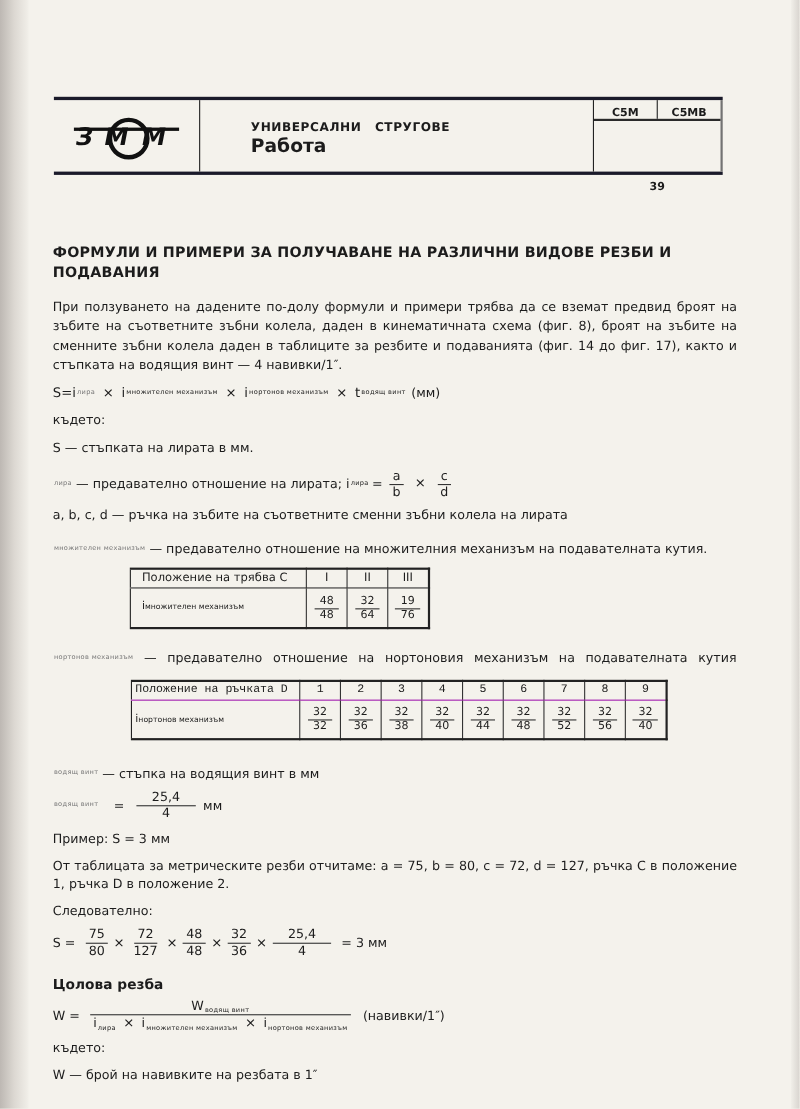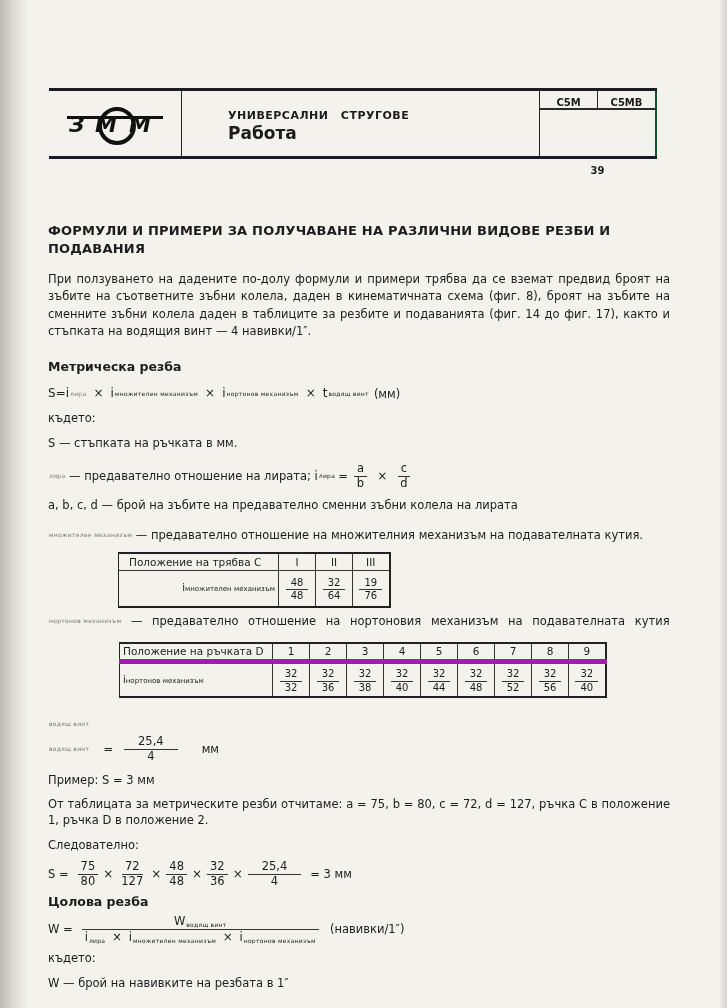--- a/index.html
+++ b/index.html
@@ -29,21 +29,21 @@
     display: flex; align-items: center; justify-content: center;
   }
   .title-cell {
     flex: 1; padding-left: 46px; padding-top: 18px;
     border-right: 1px solid #222;
   }
   .title-main {
     font-weight: bold; font-size: 11px; letter-spacing: 0.5px; word-spacing: 8px;
   }
   .title-sub { font-weight: bold; font-size: 17px; margin-top: 1px; }
-  .model-cell { width: 117px; border-right: 2px solid #14532d; display: flex; flex-direction: column; gap: 44px; }
+  .model-cell { width: 117px; border-right: 2px solid #737373; display: flex; flex-direction: column; gap: 44px; }
   .model-top { display: flex; height: 37px; border-bottom: 2px solid #2a2a2a; }
   .model-top div {
     flex: 1; font-size: 10px; font-weight: bold; text-align: center; padding-top: 6px;
   }
   .model-top div:first-child { border-right: 1px solid #222; }
   .model-page { font-size: 10px; font-weight: bold; text-align: center; padding-top: 11px; }
 
   .content { position: absolute; left: 48px; top: 222px; width: 622px; font-size: 11.5px; line-height: 1.45; }
   .h1 { font-weight: bold; font-size: 13px; line-height: 1.35; letter-spacing: 0.2px; width: 615px; }
   .para { margin-top: 14px; text-align: justify; line-height: 1.5; }
@@ -59,28 +59,28 @@
   .frac.wide .num { padding: 0 14px; }
 
   table.tbl { border-collapse: collapse; font-size: 10.5px; }
   table.tbl td { text-align: center; }
   .tblC { margin-left: 70px; margin-top: 8px; border-top: 2px solid #222; border-bottom: 2px solid #222; border-right: 2px solid #222; border-left: 1px solid #222; }
   .tblC td { border-right: 1px solid #333; padding: 0 3px; }
   .tblC .hdr td { height: 18px; border-bottom: 1px solid #333; }
   .tblC .hdr td:first-child { text-align: left; padding-left: 10px; width: 160px; }
   .tblC td.pos { width: 37px; }
   .tblC .val td { height: 36px; }
-  .tblC .val td:first-child { text-align: right; padding-left: 10px; font-size: 7px; }
+  .tblC .val td:first-child { text-align: left; padding-left: 10px; font-size: 7px; }
   .tfrac { display: inline-flex; flex-direction: column; align-items: center; font-size: 10px; }
   .tfrac span:first-child { border-bottom: 1px solid #333; padding: 0 5px; line-height: 1.25; }
   .tfrac span:last-child { line-height: 1.25; }
 
   .tblD { margin-left: 71px; margin-top: 12px; border-top: 2px solid #222; border-bottom: 2px solid #222; border-right: 2px solid #222; border-left: 1px solid #222; }
   .tblD td { border-right: 1px solid #333; }
-  .tblD .hdr td { height: 16px; border-bottom: 5px solid #a21caf; }
+  .tblD .hdr td { height: 16px; border-bottom: 1px solid #a21caf; font-family: Liberation Mono, monospace; }
   .tblD .hdr td:first-child { text-align: left; padding-left: 3px; width: 153px; }
   .tblD td.pos { width: 37px; }
   .tblD .val td { height: 36px; }
   .tblD .val td:first-child { text-align: left; padding-left: 3px; font-size: 7px; }
 </style>
 </head>
 <body>
 
 <div class="page-shadow-left"></div>
 <div class="page-edge-right"></div>
@@ -107,60 +107,59 @@
       <div>C5MB</div>
     </div>
     <div class="model-page">39</div>
   </div>
 </div>
 
 <div class="content">
   <div class="h1">ФОРМУЛИ И ПРИМЕРИ ЗА ПОЛУЧАВАНЕ НА РАЗЛИЧНИ ВИДОВЕ РЕЗБИ И ПОДАВАНИЯ</div>
   <div class="para">При ползуването на дадените по-долу формули и примери трябва да се вземат предвид броят на зъбите на съответните зъбни колела, даден в кинематичната схема (фиг. 8), броят на зъбите на сменните зъбни колела даден в таблиците за резбите и подаванията (фиг. 14 до фиг. 17), както и стъпката на водящия винт — 4 навивки/1″.</div>
 
-  <div class="h2">Метрическа резба</div>
 
   <div class="row" style="margin-top:9px">
     <span class="sym">S</span>
     <span class="sym">=</span>
     <span class="sym">i</span>
       <span class="sub faint">лира</span>
     <span class="op">×</span>
     <span class="sym">i</span>
       <span class="sub">множителен механизъм</span>
     <span class="op">×</span>
     <span class="sym">i</span>
       <span class="sub">нортонов механизъм</span>
     <span class="op">×</span>
     <span class="sym">t</span>
       <span class="sub">водящ винт</span>
     <span style="margin-left:5px">(мм)</span>
   </div>
 
   <div class="row">където:</div>
-  <div class="row" style="margin-top:9px">S — стъпката на ръчката в мм.</div>
+  <div class="row" style="margin-top:9px">S — стъпката на лирата в мм.</div>
 
   <div class="row" style="margin-top:10px">
     <span class="sub faint">лира</span>
     <span style="white-space:pre"> — предавателно отношение на лирата; </span>
     <span>i</span>
       <span class="sub">лира</span>
     <span style="margin:0 3px">=</span>
     <span class="frac">
         <span class="num">a</span>
         <span class="den">b</span>
       </span>
     <span class="op">×</span>
     <span class="frac">
         <span class="num">c</span>
         <span class="den">d</span>
       </span>
   </div>
 
-  <div class="row" style="margin-top:6px">a, b, c, d — брой на зъбите на предавателно сменни зъбни колела на лирата</div>
+  <div class="row" style="margin-top:6px">a, b, c, d — ръчка на зъбите на съответните сменни зъбни колела на лирата</div>
   <div class="row" style="margin-top:14px">
     <span class="sub faint">множителен механизъм</span>
     <span style="white-space:pre"> — предавателно отношение на множителния механизъм на подавателната кутия.</span>
   </div>
 
   <table class="tbl tblC">
     <tbody>
         <tr class="hdr">
       <td>Положение на трябва C</td>
       <td class="pos">I</td>
@@ -178,21 +177,21 @@
               <span>64</span>
             </span></td>
       <td><span class="tfrac">
               <span>19</span>
               <span>76</span>
             </span></td>
     </tr>
   </tbody>
     </table>
 
-  <div class="row" style="margin-top:5px">
+  <div class="row" style="margin-top:18px">
     <span class="sub faint">нортонов механизъм</span>
     <span style="white-space:pre; word-spacing:6px"> — предавателно отношение на нортоновия механизъм на подавателната кутия</span>
   </div>
 
   <table class="tbl tblD" id="tableD">
     <tbody>
         <tr class="hdr" id="tableD-hdr">
       <td>Положение на ръчката D</td>
     <td class="pos">1</td>
           <td class="pos">2</td>
@@ -241,30 +240,31 @@
           <td><span class="tfrac">
               <span>32</span>
               <span>40</span>
             </span></td>
         </tr>
   </tbody>
     </table>
 
   <div class="row" style="margin-top:22px">
     <span class="sub faint">водящ винт</span>
+    <span style="white-space:pre"> — стъпка на водящия винт в мм</span>
   </div>
 
   <div class="row" style="margin-top:6px">
     <span class="sub faint">водящ винт</span>
     <span style="margin:0 8px 0 14px">=</span>
     <span class="frac wide">
         <span class="num">25,4</span>
         <span class="den">4</span>
       </span>
-    <span style="margin-left:21px">мм</span>
+    <span style="margin-left:4px">мм</span>
   </div>
 
   <div class="row" style="margin-top:8px">Пример:  S = 3  мм</div>
   <div class="para" style="margin-top:8px; line-height:1.4">От таблицата за метрическите резби отчитаме: a = 75,  b = 80,  c = 72,  d = 127,  ръчка C в положение 1, ръчка D в положение 2.</div>
   <div class="row" style="margin-top:9px">Следователно:</div>
 
   <div class="row" style="margin-top:6px" id="calc-row">
     <span style="margin-right:6px">S =</span>
   <span class="frac">
         <span class="num">75</span>
@@ -286,21 +286,21 @@
         <span class="den">36</span>
       </span>
       <span class="op" style="margin: 0px 2px;">×</span>
       <span class="frac wide">
         <span class="num">25,4</span>
         <span class="den">4</span>
       </span>
       <span style="margin-left: 6px;">= 3 мм</span>
     </div>
 
-  <div class="h2" style="margin-top:4px">Цолова резба</div>
+  <div class="h2" style="margin-top:14px">Цолова резба</div>
 
   <div class="row" style="margin-top:4px">
     <span style="margin-right:6px">W =</span>
     <span class="frac">
       <span class="num" style="padding:0 2px; text-align:center; width:100%">
         <span>W</span><span class="sub">водящ винт</span>
       </span>
       <span class="den" style="white-space:nowrap">
         <span>i</span><span class="sub">лира</span>
         <span class="op" style="margin:0 3px">×</span>

